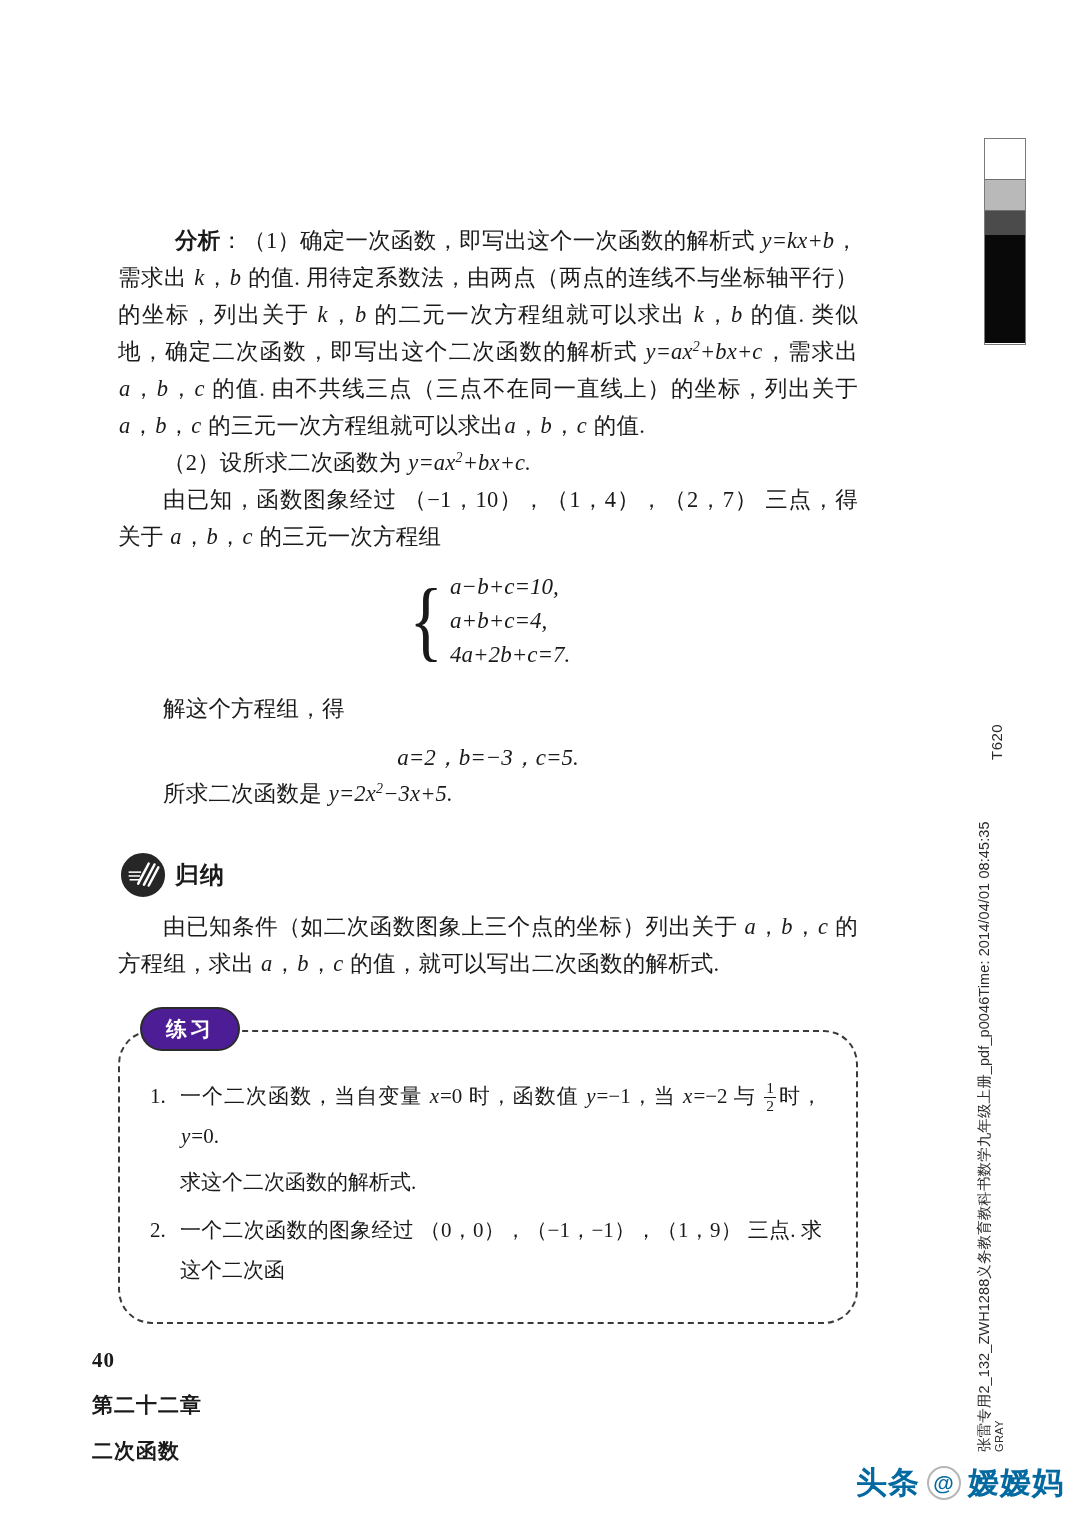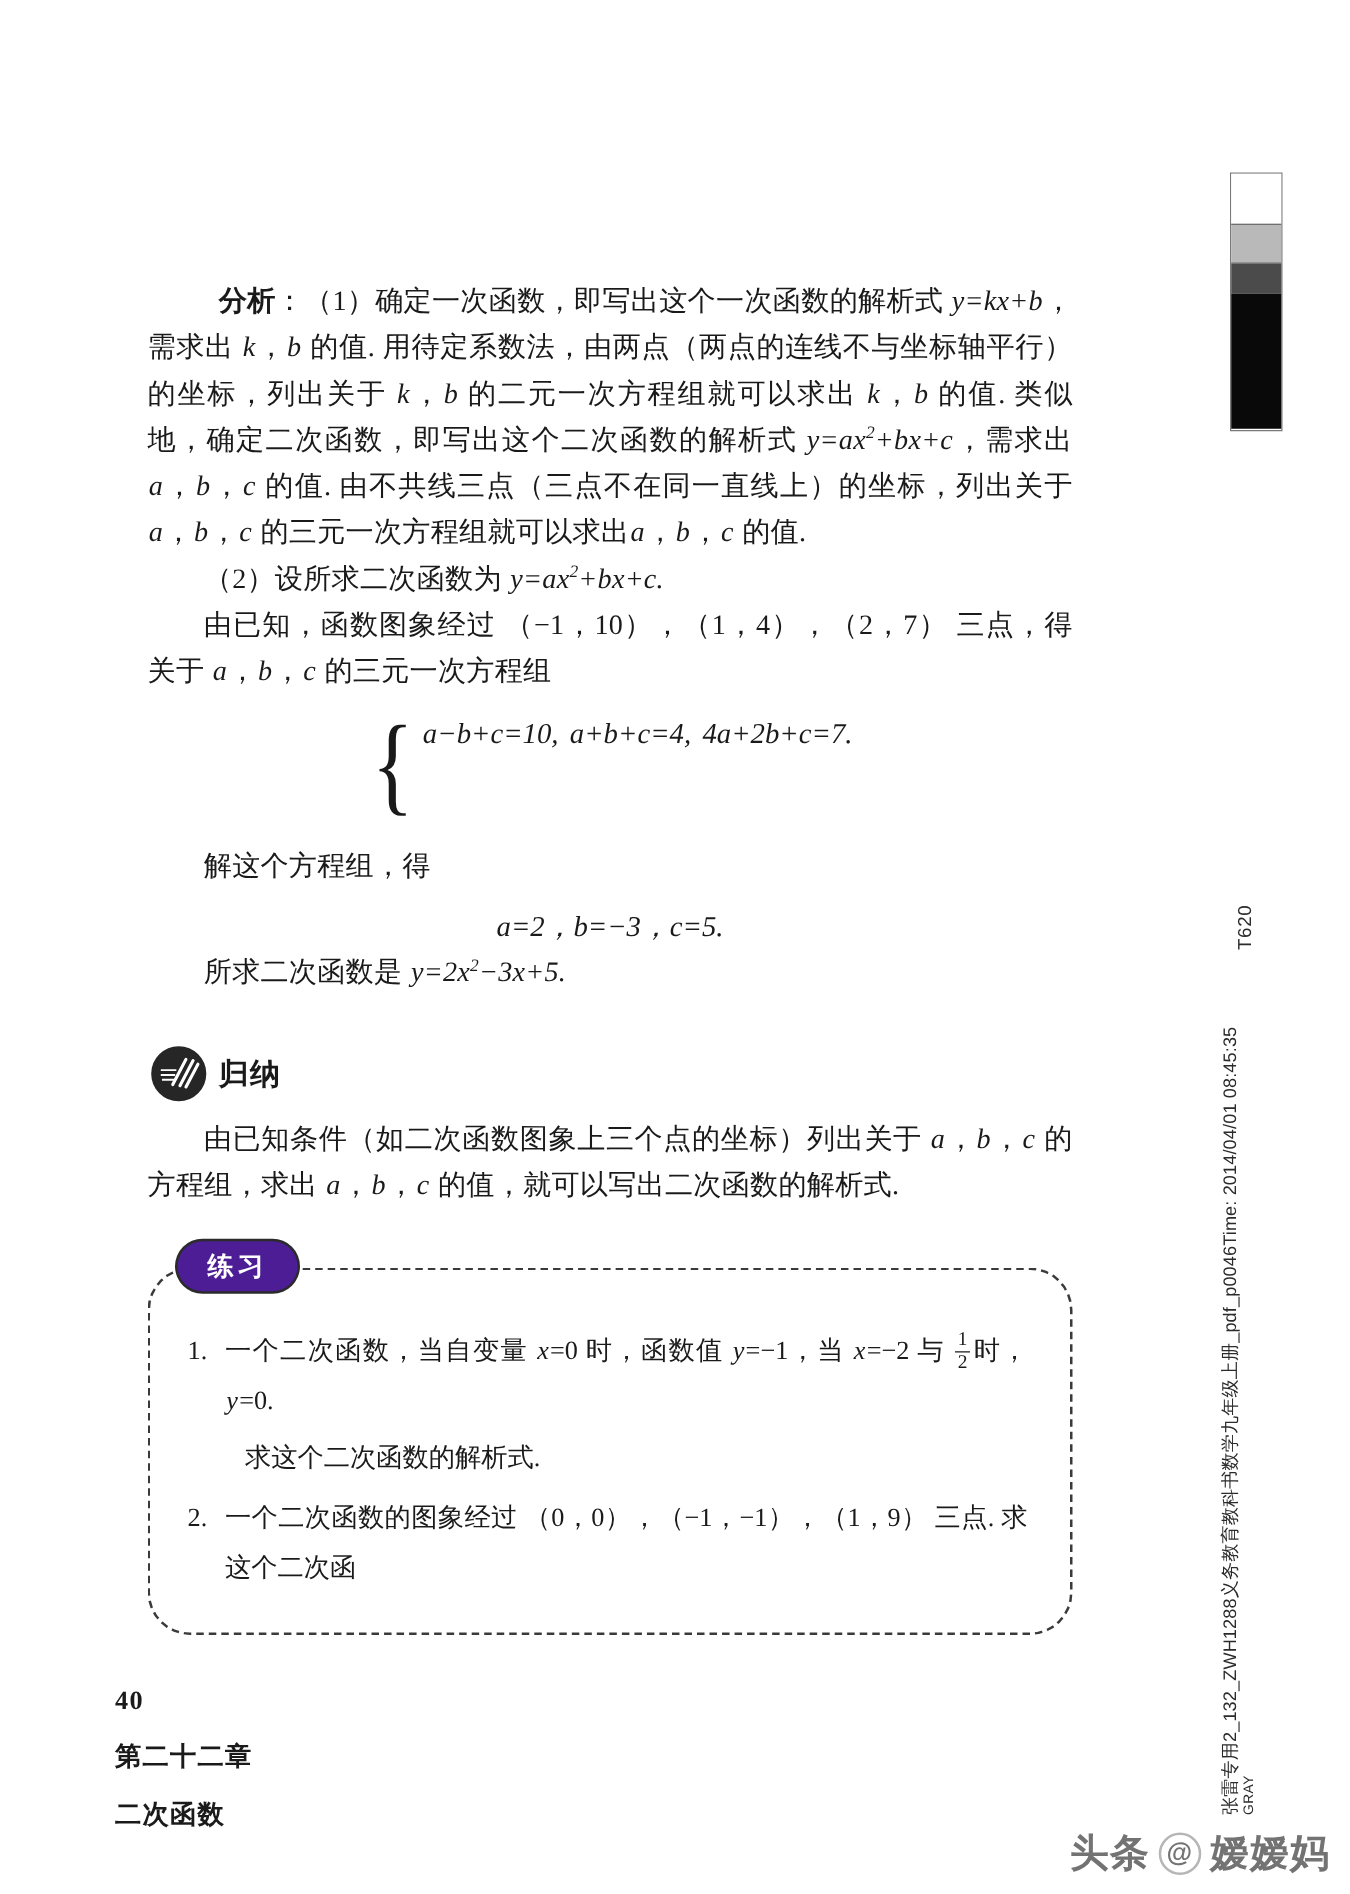--- a/index.html
+++ b/index.html
@@ -61,21 +61,21 @@
     display:flex;justify-content:center;
   }
   .brace-wrap{display:flex;align-items:stretch;}
   .brace{
     font-size:88px;line-height:.9;
     font-family:"Liberation Serif","DejaVu Serif",serif;
     display:flex;align-items:center;
     margin-right:2px;font-weight:300;
     transform:scaleX(.8);
   }
-  .eqlines{display:flex;flex-direction:row;justify-content:center;gap:7px;}
+  .eqlines{display:flex;flex-direction:column;justify-content:center;gap:7px;}
   .eqline{font-size:23px;line-height:27px;white-space:nowrap;}
 
   .centered{
     text-align:center;font-size:23px;line-height:34px;margin:14px 0 0 0;
   }
   .gap-md{height:22px;}
 
   
   .guina{margin-top:40px;}
   .guina-head{display:flex;align-items:center;gap:9px;margin-left:2px;}
@@ -102,21 +102,21 @@
     padding:6px 24px;
     font-size:21px;font-weight:bold;letter-spacing:3px;
     font-family:"Liberation Sans","DejaVu Sans",sans-serif;
     box-shadow:0 0 0 2px #2b2b2b;
   }
   .ex-item{
     display:flex;font-size:21px;line-height:40px;margin-bottom:6px;
   }
   .ex-num{flex:0 0 30px;}
   .ex-text{flex:1;text-align:justify;text-justify:inter-ideograph;}
-  .ex-sub{margin-left:46px;font-size:21px;line-height:40px;}
+  .ex-sub{margin-left:30px;font-size:21px;line-height:40px;}
 
   
   .frac{
     display:inline-flex;flex-direction:column;
     vertical-align:middle;text-align:center;
     font-size:.74em;line-height:1.06;margin:0 2px;
     position:relative;top:-1px;
   }
   .frac .num{border-bottom:1.3px solid #1a1a1a;padding:0 2px;}
   .frac .den{padding:0 2px;}
@@ -129,21 +129,21 @@
     font-weight:bold;
     display:flex;gap:18px;flex-direction:column;
   }
   .footer .fnum{font-family:"Liberation Serif","DejaVu Serif",serif;}
 
   
   .watermark{
     position:absolute;left:856px;top:1462px;
     font-size:31px;font-weight:bold;
     font-family:"Liberation Sans","DejaVu Sans",sans-serif;
-    color:#737373;letter-spacing:1px;
+    color:#0369a1;letter-spacing:1px;
     display:flex;align-items:center;gap:7px;
   }
   .wm-at{
     display:inline-flex;align-items:center;justify-content:center;
     width:30px;height:30px;border:2.5px solid #b6b6b6;border-radius:50%;
     font-size:21px;
   }
 </style>
 </head>
 <body>

